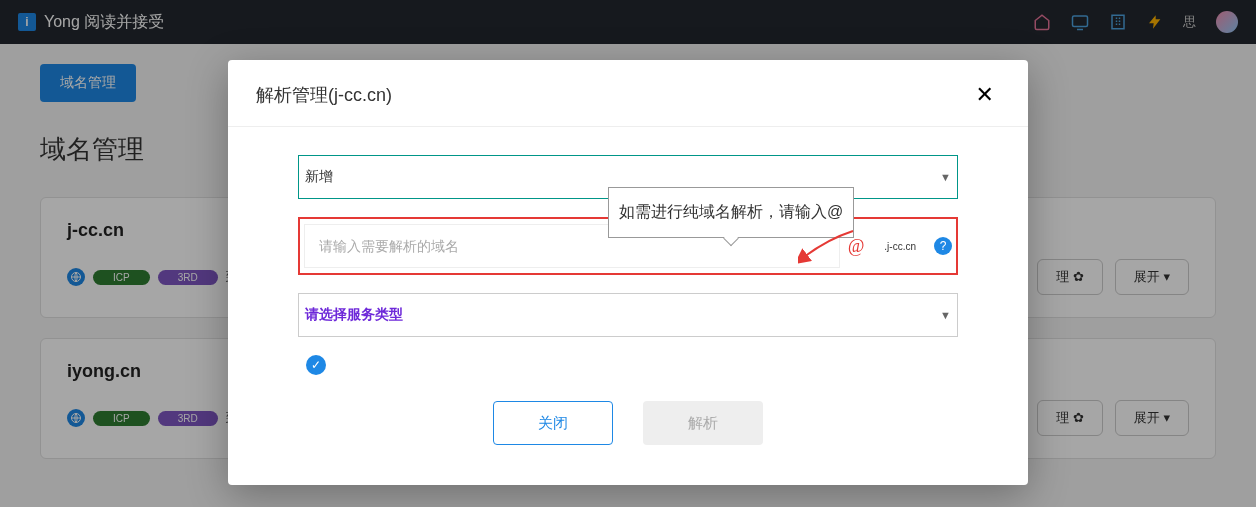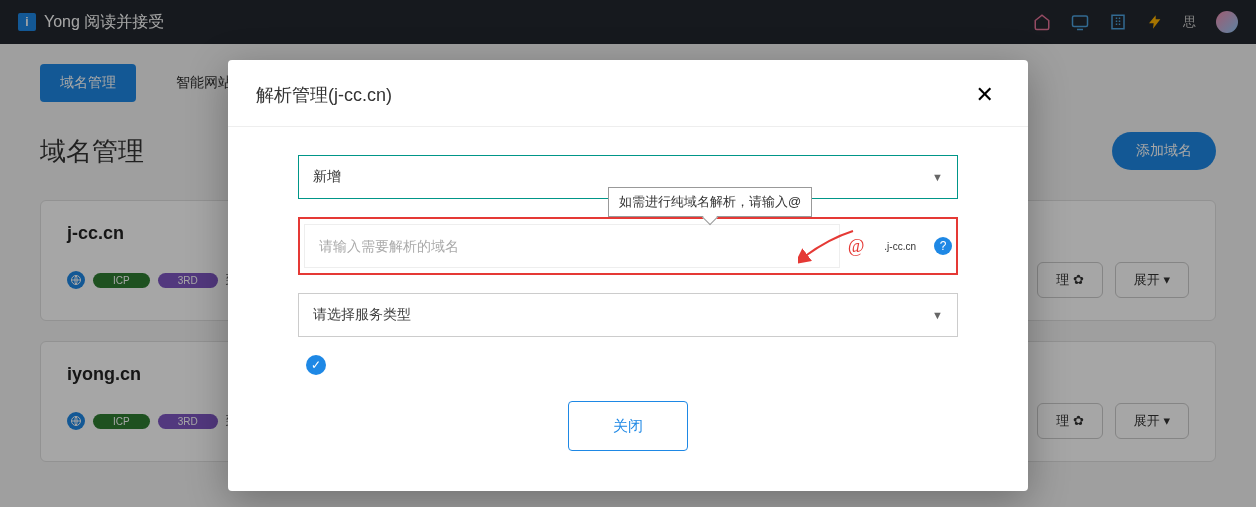--- a/index.html
+++ b/index.html
@@ -41,45 +41,45 @@
 .card-btn { padding: 8px 18px; border-radius: 6px; background: #fff; border: 1px solid #ccc; font-size: 13px; color: #333; cursor: pointer; display: flex; align-items: center; gap: 4px; }
 
 .modal-backdrop { position: absolute; inset: 0; background: rgba(0,0,0,0.35); display: flex; align-items: flex-start; justify-content: center; padding-top: 60px; }
 .modal { width: 800px; background: #fff; border-radius: 4px; box-shadow: 0 10px 40px rgba(0,0,0,.3); padding-bottom: 30px; }
 .modal-header { display: flex; justify-content: space-between; align-items: center; padding: 20px 28px 16px; border-bottom: 1px solid #eee; }
 .modal-title { font-size: 18px; color: #333; }
 .modal-close { cursor: pointer; font-size: 22px; padding: 2px 6px; }
 
 .modal-body { padding: 28px 70px 10px; position: relative; }
 .form-row { margin-bottom: 18px; position: relative; }
-.select-box { width: 100%; height: 44px; border: 1px solid #009688; display: flex; align-items: center; padding: 0 14px; justify-content: space-between; cursor: pointer; background: #fff; }
+.select-box { width: 100%; height: 44px; border: 1px solid #009688; display: flex; align-items: center; padding: 0 6px; justify-content: space-between; cursor: pointer; background: #fff; }
 .select-box.plain { border-color: #ccc; }
 .select-text { color: #333; font-size: 14px; }
-.select-text.placeholder { color: #404040; }
+.select-text.placeholder { color: #6d28d9; font-weight: bold; }
 .select-caret { color: #666; font-size: 11px; }
 
 .domain-input-row { display: flex; align-items: center; gap: 14px; border: 2px solid #e53935; padding: 4px; height: 58px; }
 .domain-input { flex: 1; height: 44px; border: 1px solid #eee; padding: 8px 14px; font-size: 14px; color: #333; background: #fff; }
 .domain-input::placeholder { color: #aaa; }
 .at-annot { color: #e53935; font-style: italic; font-size: 18px; font-family: serif; position: relative; left: -6px; }
 .suffix { color: #333; font-size: 10px; margin-right: 4px; }
 .help-q { width: 18px; height: 18px; border-radius: 50%; background: #1e88e5; color: #fff; display: inline-flex; align-items: center; justify-content: center; font-size: 12px; cursor: pointer; }
 
-.tooltip { position: absolute; top: -30px; left: 310px; background: #fff; border: 1px solid #999; padding: 5px 10px; font-size: 13px; color: #333; white-space: nowrap; }
+.tooltip { position: absolute; top: -30px; left: 310px; background: #fff; border: 1px solid #999; padding: 14px 10px; font-size: 16px; color: #333; white-space: nowrap; }
 .tooltip::after { content: ""; position: absolute; bottom: -7px; left: 50%; width: 10px; height: 10px; background: #fff; border-right: 1px solid #999; border-bottom: 1px solid #999; transform: translateX(-50%) rotate(45deg); }
 
 .arrow-annot { position: absolute; top: 12px; left: 500px; pointer-events: none; }
 
 .agreement-row { display: flex; align-items: center; gap: 10px; margin-top: 10px; margin-left: 8px; }
 .check-circle { width: 20px; height: 20px; border-radius: 50%; background: #1e88e5; display: flex; align-items: center; justify-content: center; color: #fff; font-size: 12px; }
 .agreement-text { font-size: 14px; color: #333; }
 .agreement-link { color: #1e88e5; cursor: pointer; }
 
 .modal-actions { display: flex; justify-content: center; gap: 30px; margin-top: 26px; }
-.m-btn { width: 120px; height: 50px; border-radius: 4px; font-size: 15px; cursor: pointer; display: flex; align-items: center; justify-content: center; }
+.m-btn { width: 120px; height: 44px; border-radius: 4px; font-size: 15px; cursor: pointer; display: flex; align-items: center; justify-content: center; }
 .m-btn.close { border: 1px solid #1e88e5; color: #1e88e5; background: #fff; }
 .m-btn.submit { background: #eee; color: #aaa; border: none; }
 </style>
 </head>
 <body>
 
 <div class="topbar">
   <div class="topbar-left">
     <div class="logo-badge">i</div>
     <div class="logo-text">Yong 阅读并接受</div>
@@ -108,27 +108,25 @@
         </svg>
       </span>
     <span class="user-name">思</span>
     <div class="avatar"></div>
   </div>
 </div>
 
 <div class="page">
   <div class="tabs">
     <div class="tab active">域名管理</div>
-    <div class="tab">智能网站</div>
   </div>
 
   <div class="page-title-row">
     <div class="page-title">域名管理</div>
     <div class="title-actions">
-      <button class="pill-btn solid">添加域名</button>
     </div>
   </div>
 
   <div class="domain-card">
     <div class="domain-name">j-cc.cn</div>
     <div class="domain-meta">
       <div class="meta-left">
         <span class="badge globe">
             <svg width="12" height="12" viewBox="0 0 24 24" fill="none" stroke="#fff" stroke-width="2">
               <circle cx="12" cy="12" r="9"></circle>
@@ -207,17 +205,18 @@
           <span class="select-caret">▼</span>
         </div>
       </div>
 
       <div class="agreement-row">
         <div class="check-circle">✓</div>
       </div>
 
       <div class="modal-actions">
         <div class="m-btn close">关闭</div>
+        <div class="m-btn submit">解析</div>
       </div>
 
     </div>
   </div>
 </div>
 
 </body></html>

